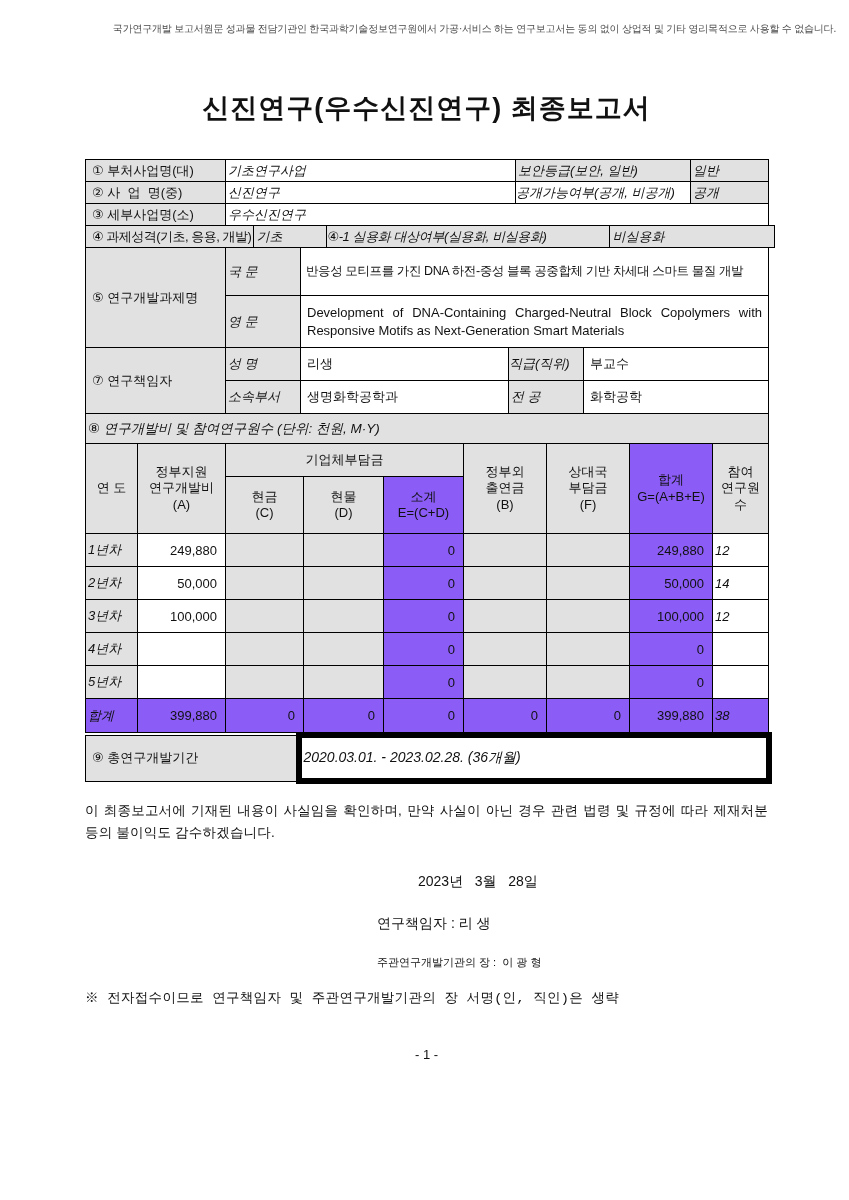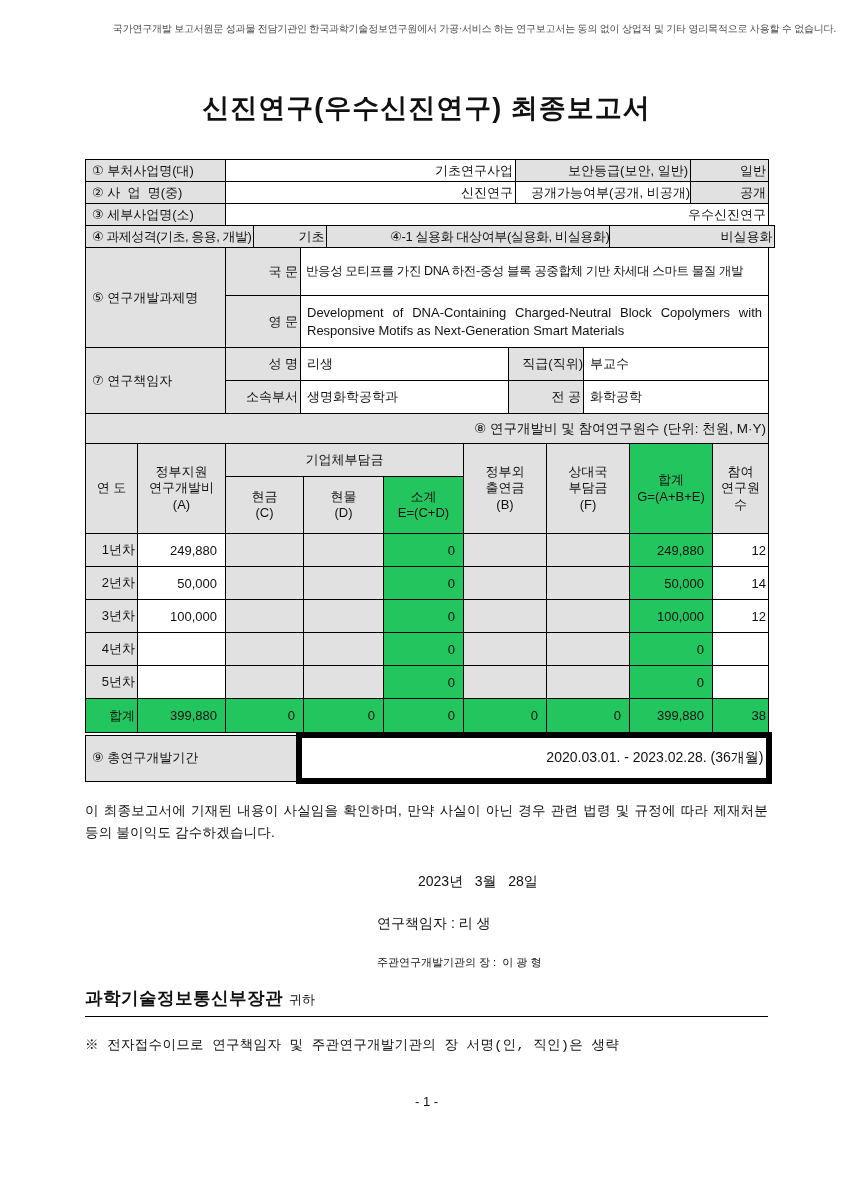--- a/index.html
+++ b/index.html
@@ -32,23 +32,23 @@
   }
   table { border-collapse: collapse; table-layout: fixed; margin-top: -1px; }
   td {
     border: 1px solid #000000;
     font-size: 13px;
     vertical-align: middle;
     overflow: hidden;
     padding: 1px 2px;
   }
   .gray   { background: #e1e1e1; }
-  .orange { background: #22c55e; }
+  .orange { background: #8b5cf6; }
   .lbl  { text-align: left;  padding-left: 6px;  white-space: pre; }
-  .ctr  { text-align: right; white-space: pre; }
+  .ctr  { text-align: left; white-space: pre; font-style: italic; }
   .num  { text-align: right; padding-right: 8px; white-space: pre; }
   .val  { text-align: left;  padding-left: 6px; }
   .pre-line { white-space: pre-line; text-align: center; line-height: 1.25; }
   .h34 td { height: 22px; }
   .h33 td { height: 33px; }
   .h30 td { height: 30px; }
   .kr-title { font-size: 12.5px; letter-spacing: -0.4px; padding-left: 5px; }
   .en-title { font-size: 13px; text-align: justify; padding: 3px 6px; line-height: 1.35; }
   .row5a td { height: 48px; }
   .row5b td { height: 52px; }
@@ -311,21 +311,18 @@
     </table>
 
   <div class="statement">이 최종보고서에 기재된 내용이 사실임을 확인하며, 만약 사실이 아닌 경우 관련 법령 및 규정에 따라 제재처분 등의 불이익도 감수하겠습니다.</div>
 
   <div class="date-line">2023년   3월   28일</div>
 
   <div class="pi-line">연구책임자 : 리 생</div>
 
   <div class="head-line">주관연구개발기관의 장 :  이 광 형</div>
 
-  <div class="recipient-line">
-    <span class="recipient">과학기술정보통신부장관</span><span class="recipient-suffix">귀하</span>
-  </div>
 
   <div class="note-line">※ 전자접수이므로 연구책임자 및 주관연구개발기관의 장 서명(인, 직인)은 생략</div>
 
   <div class="page-num">- 1 -</div>
 
 </div>
 
 </body></html>

